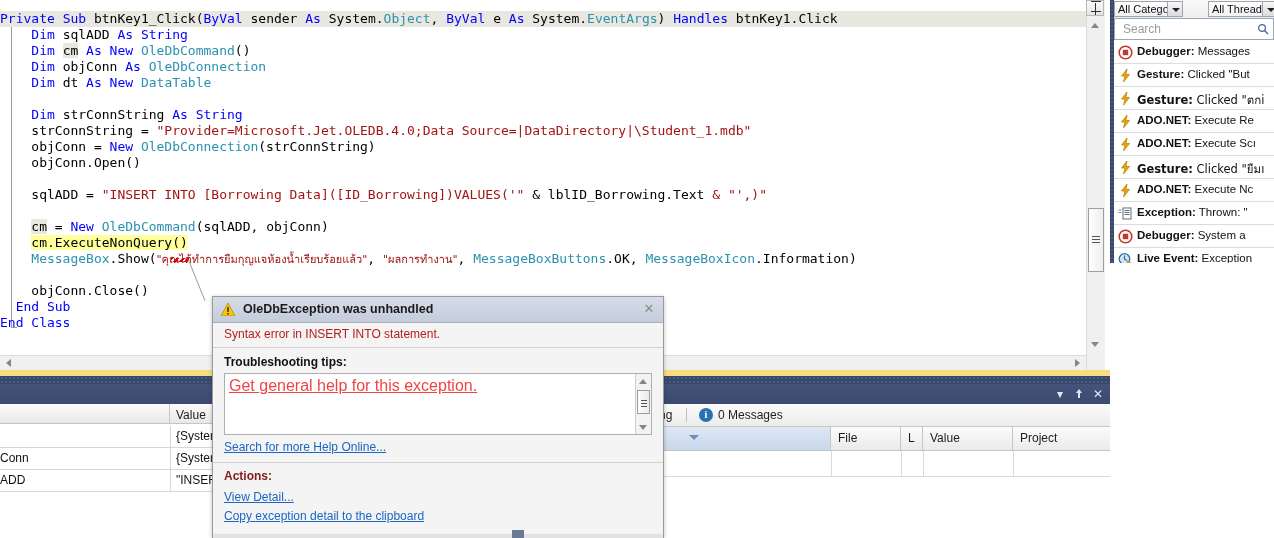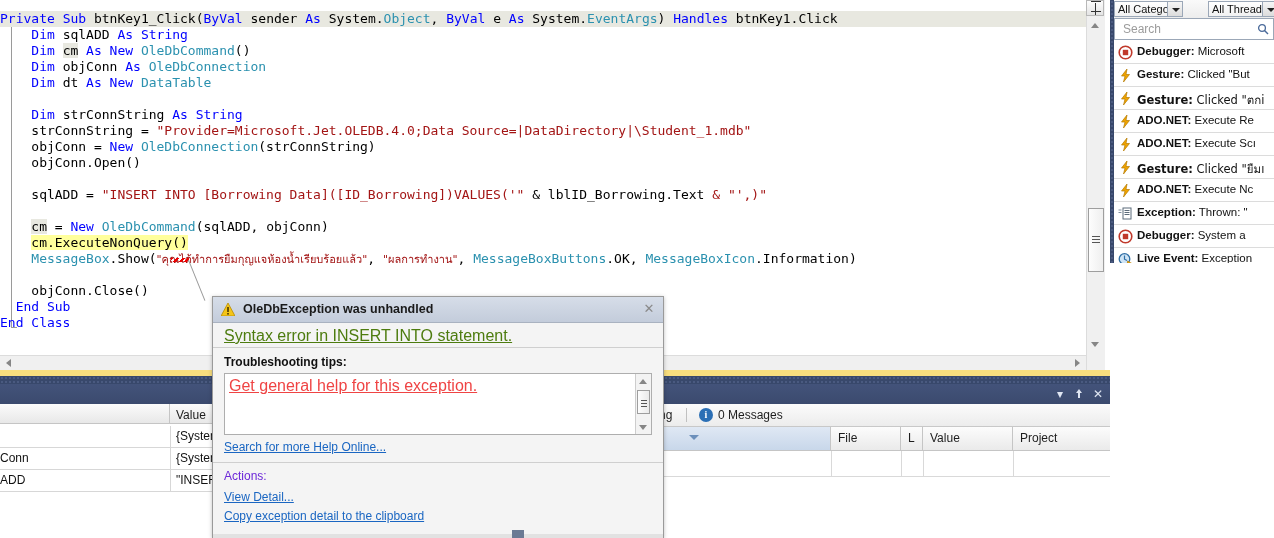--- a/index.html
+++ b/index.html
@@ -162,36 +162,36 @@
     box-shadow:0 1px 4px rgba(0,0,0,.25);
   }
   #ex-title{position:absolute;left:0;top:0;width:450px;height:26px;
     background:linear-gradient(#d6dde8,#c3ccdb);border-bottom:1px solid #a9b2c0;box-sizing:border-box;}
   #ex-warn{position:absolute;left:8px;top:6px;width:14px;height:13px;}
   #ex-title .tt{position:absolute;left:30px;top:5px;font-size:12.5px;font-weight:bold;color:#1a1a1a;}
   #ex-close{position:absolute;right:6px;top:4px;width:16px;height:16px;color:#8a8a8a;
     font-size:13px;text-align:center;line-height:16px;}
   #ex-msg{position:absolute;left:0;top:26px;width:450px;height:25px;background:#f4f4f4;
     border-bottom:1px solid #cfcfcf;box-sizing:border-box;}
-  #ex-msg span{position:absolute;left:11px;top:4px;font-size:16px;color:#4d7c0f;text-decoration:underline;}
+  #ex-msg span{position:absolute;left:11px;top:4px;font-size:12px;color:#b91c1c;}
   #ex-tips-lbl{position:absolute;left:11px;top:58px;font-size:12px;font-weight:bold;color:#111;}
   #ex-tipsbox{position:absolute;left:11px;top:76px;width:428px;height:62px;background:#fff;
     border:1px solid #aeaeae;box-sizing:border-box;}
   #ex-tiplink{position:absolute;left:4px;top:3px;font-size:16px;color:#ef4444;}
   #tips-scroll{position:absolute;right:0;top:0;width:16px;height:60px;background:#f3f3f3;
     border-left:1px solid #cdcdcd;box-sizing:border-box;}
   #tips-scroll .sa{position:absolute;left:0;width:15px;height:14px;}
   #tips-scroll .sa.u{top:0;}
   #tips-scroll .sa.d{bottom:0;}
   #tips-thumb{position:absolute;left:1px;top:16px;width:13px;height:24px;
     background:linear-gradient(90deg,#fdfdfd,#eaeaea);border:1px solid #9e9e9e;box-sizing:border-box;}
   #tips-thumb s{position:absolute;left:3px;width:6px;height:1px;background:#555;display:block;}
   #ex-help{position:absolute;left:11px;top:143px;font-size:12px;color:#1a66c2;}
   #ex-div{position:absolute;left:0;top:165px;width:450px;height:1px;background:#cfcfcf;}
-  #ex-actions-lbl{position:absolute;left:11px;top:172px;font-size:12px;font-weight:normal;color:#6d28d9;}
+  #ex-actions-lbl{position:absolute;left:11px;top:172px;font-size:12px;font-weight:bold;color:#7f1d1d;}
   #ex-a1{position:absolute;left:11px;top:193px;font-size:12px;color:#1a66c2;}
   #ex-a2{position:absolute;left:11px;top:212px;font-size:12px;color:#1a66c2;}
   #ex-resize{position:absolute;left:300px;top:234px;width:10px;height:8px;background:#6b7a94;}
   #ex-botscroll{position:absolute;left:213px;top:534px;width:450px;height:4px;background:#e2e2e2;}
 </style>
 </head>
 <body>
 
 <div id="editor">
 
@@ -382,21 +382,21 @@
       </svg>
     </span>
   </div>
 
   <div id="evt-list">
       <div class="evt">
         <span class="eic"><svg width="15" height="15" viewBox="0 0 15 15">
             <circle cx="7.5" cy="7.5" r="6.3" fill="#fff" stroke="#c0392b" stroke-width="1.6"></circle>
             <rect x="4.8" y="4.8" width="5.4" height="5.4" fill="#c0392b"></rect>
           </svg></span>
-        <span class="etxt"><b>Debugger:</b><span> Microsoft</span></span>
+        <span class="etxt"><b>Debugger:</b><span> Messages</span></span>
       </div>
       <div class="evt">
         <span class="eic"><svg width="15" height="15" viewBox="0 0 15 15">
             <path d="M9 1 L3.5 8 H7 L5.5 14 L11.5 6.5 H8 Z" fill="#f0a400" stroke="#b37800" stroke-width="0.7"></path>
           </svg></span>
         <span class="etxt"><b>Gesture:</b><span> Clicked "But</span></span>
       </div>
       <div class="evt">
         <span class="eic"><svg width="15" height="15" viewBox="0 0 15 15">
             <path d="M9 1 L3.5 8 H7 L5.5 14 L11.5 6.5 H8 Z" fill="#f0a400" stroke="#b37800" stroke-width="0.7"></path>

